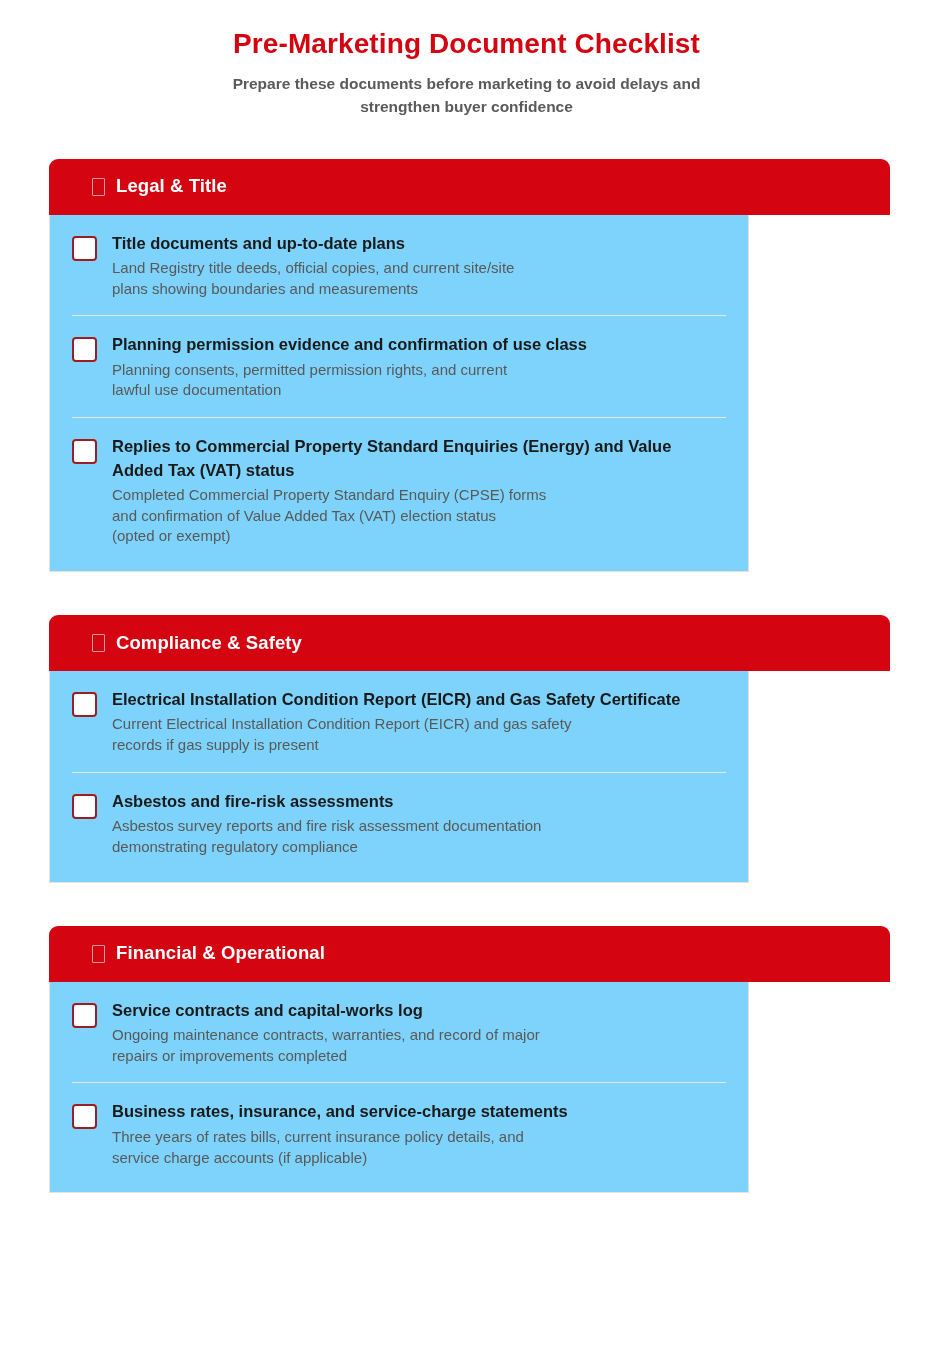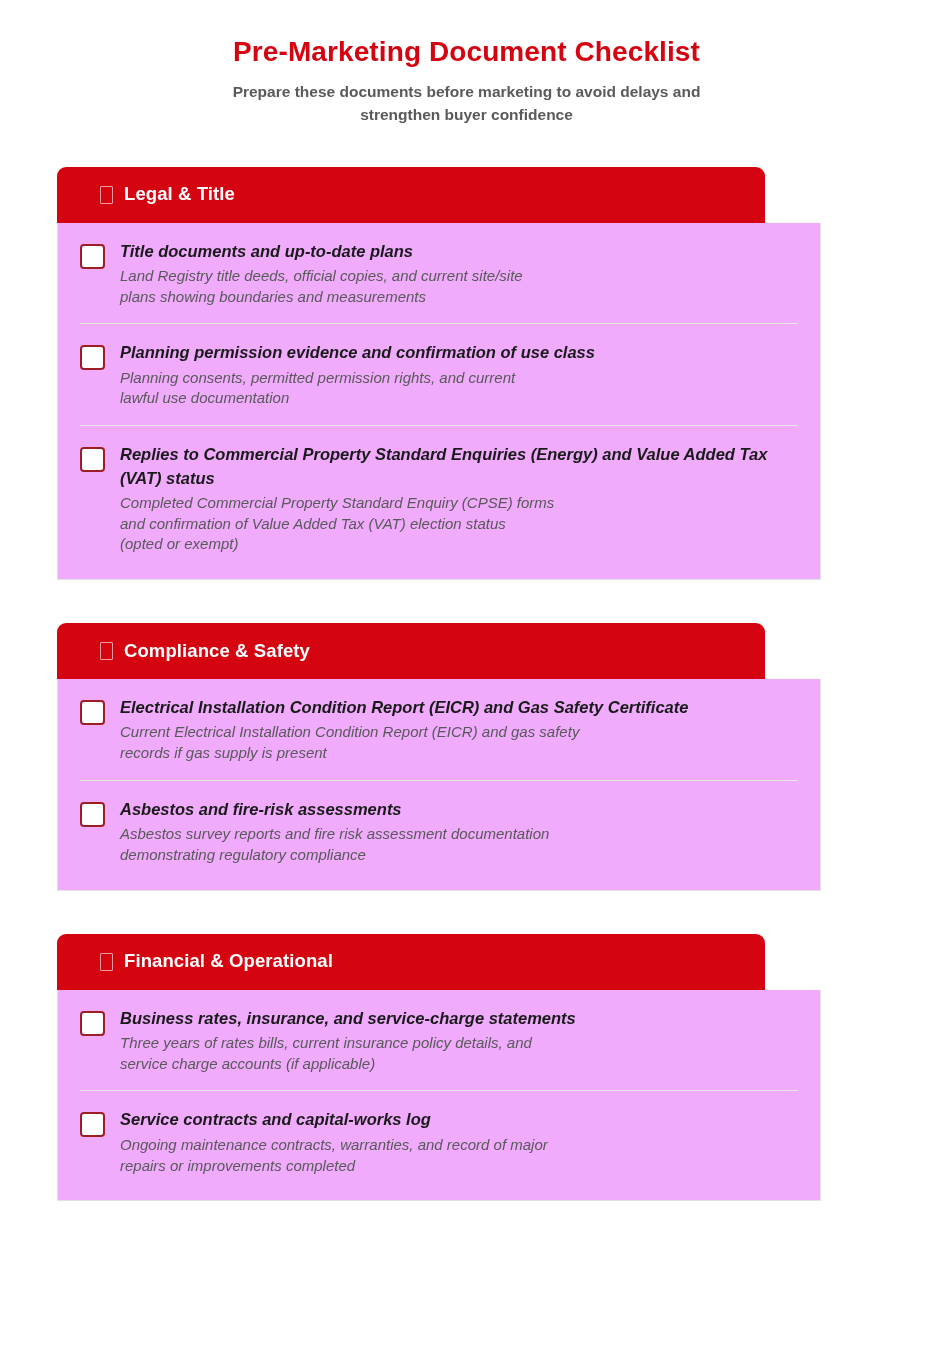--- a/index.html
+++ b/index.html
@@ -13,21 +13,21 @@
     font-family: "Liberation Sans", sans-serif;
     -webkit-font-smoothing: antialiased;
     overflow: hidden;
   }
 
   .page {
     position: relative;
     width: 933px;
     height: 1360px;
     box-sizing: border-box;
-    padding: 12px;
+    padding: 4px;
   }
 
   
   .doc-header {
     padding-top: 22px;
     text-align: center;
   }
   .doc-title {
     font-size: 28px;
     font-weight: bold;
@@ -53,21 +53,21 @@
     margin: 0 45px 43px 45px;
   }
   .section:last-child {
     margin-bottom: 16px;
   }
 
   .section-header {
     background: #d40511;
     border-radius: 9px 9px 0 0;
     height: 56px;
-    width: 708px;
+    width: 841px;
     box-sizing: border-box;
     display: flex;
     align-items: center;
     padding-left: 43px;
   }
   .section-header-icon {
     display: inline-block;
     width: 11px;
     height: 16px;
     border: 1.3px solid #f09aa0;
@@ -77,27 +77,26 @@
   }
   .section-header-title {
     color: #ffffff;
     font-size: 18.5px;
     font-weight: bold;
     letter-spacing: 0.1px;
     line-height: 1;
   }
 
   .section-body {
-    background: #f0abfc;
+    background: #7dd3fc;
     border: 1px solid #e3e3e3;
     border-top: none;
-    width: 764px;
+    width: 700px;
     box-sizing: border-box;
     padding: 0 22px;
-    font-style: italic;
   }
 
   
   .item {
     display: flex;
     align-items: flex-start;
     padding: 17px 0 16px 0;
     border-bottom: 1px solid #e6e6e6;
   }
   .item:last-child {
@@ -206,30 +205,30 @@
       </div>
       <div class="section">
         <div class="section-header">
           <span class="section-header-icon"></span>
           <span class="section-header-title">Financial &amp; Operational</span>
         </div>
         <div class="section-body">
           <div class="item">
             <div class="checkbox"></div>
             <div class="item-text">
+              <p class="item-title">Service contracts and capital-works log</p>
+              <p class="item-desc">Ongoing maintenance contracts, warranties, and record of major
+repairs or improvements completed</p>
+            </div>
+          </div>
+          <div class="item">
+            <div class="checkbox"></div>
+            <div class="item-text">
               <p class="item-title">Business rates, insurance, and service-charge statements</p>
               <p class="item-desc">Three years of rates bills, current insurance policy details, and
 service charge accounts (if applicable)</p>
             </div>
           </div>
-          <div class="item">
-            <div class="checkbox"></div>
-            <div class="item-text">
-              <p class="item-title">Service contracts and capital-works log</p>
-              <p class="item-desc">Ongoing maintenance contracts, warranties, and record of major
-repairs or improvements completed</p>
-            </div>
-          </div>
         </div>
       </div>
     </div>
 
 </div>
 
 </body></html>

